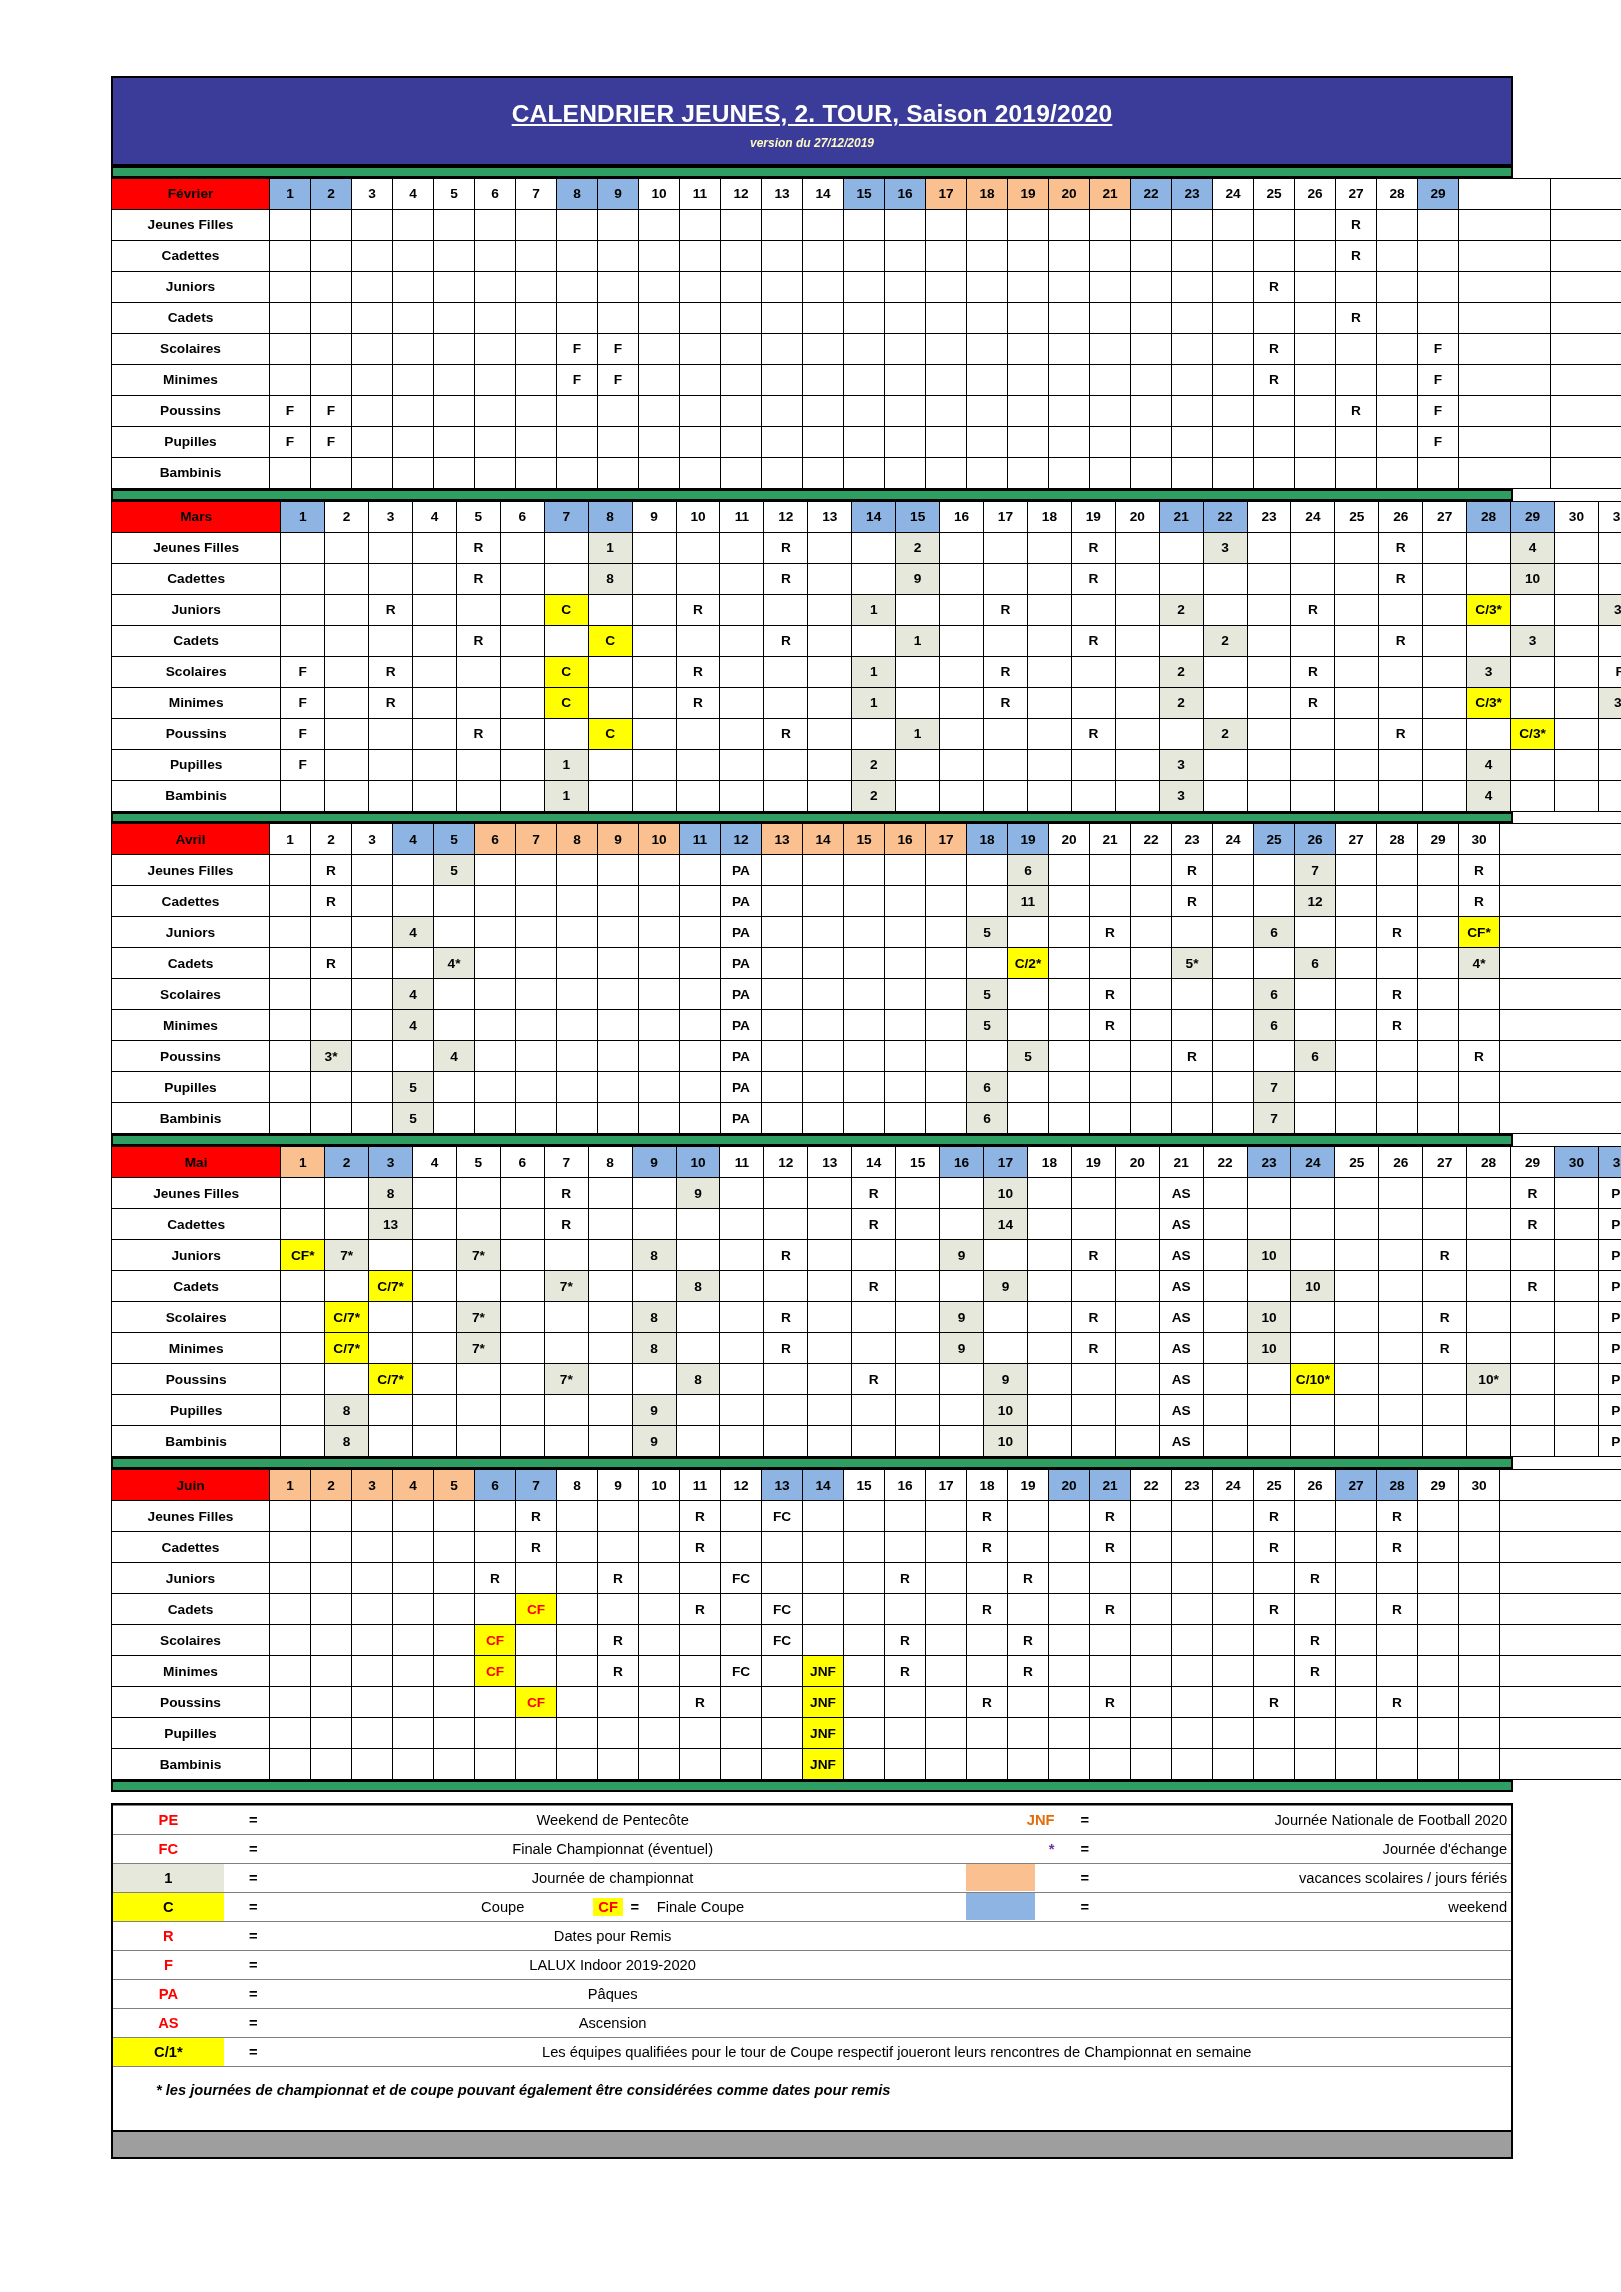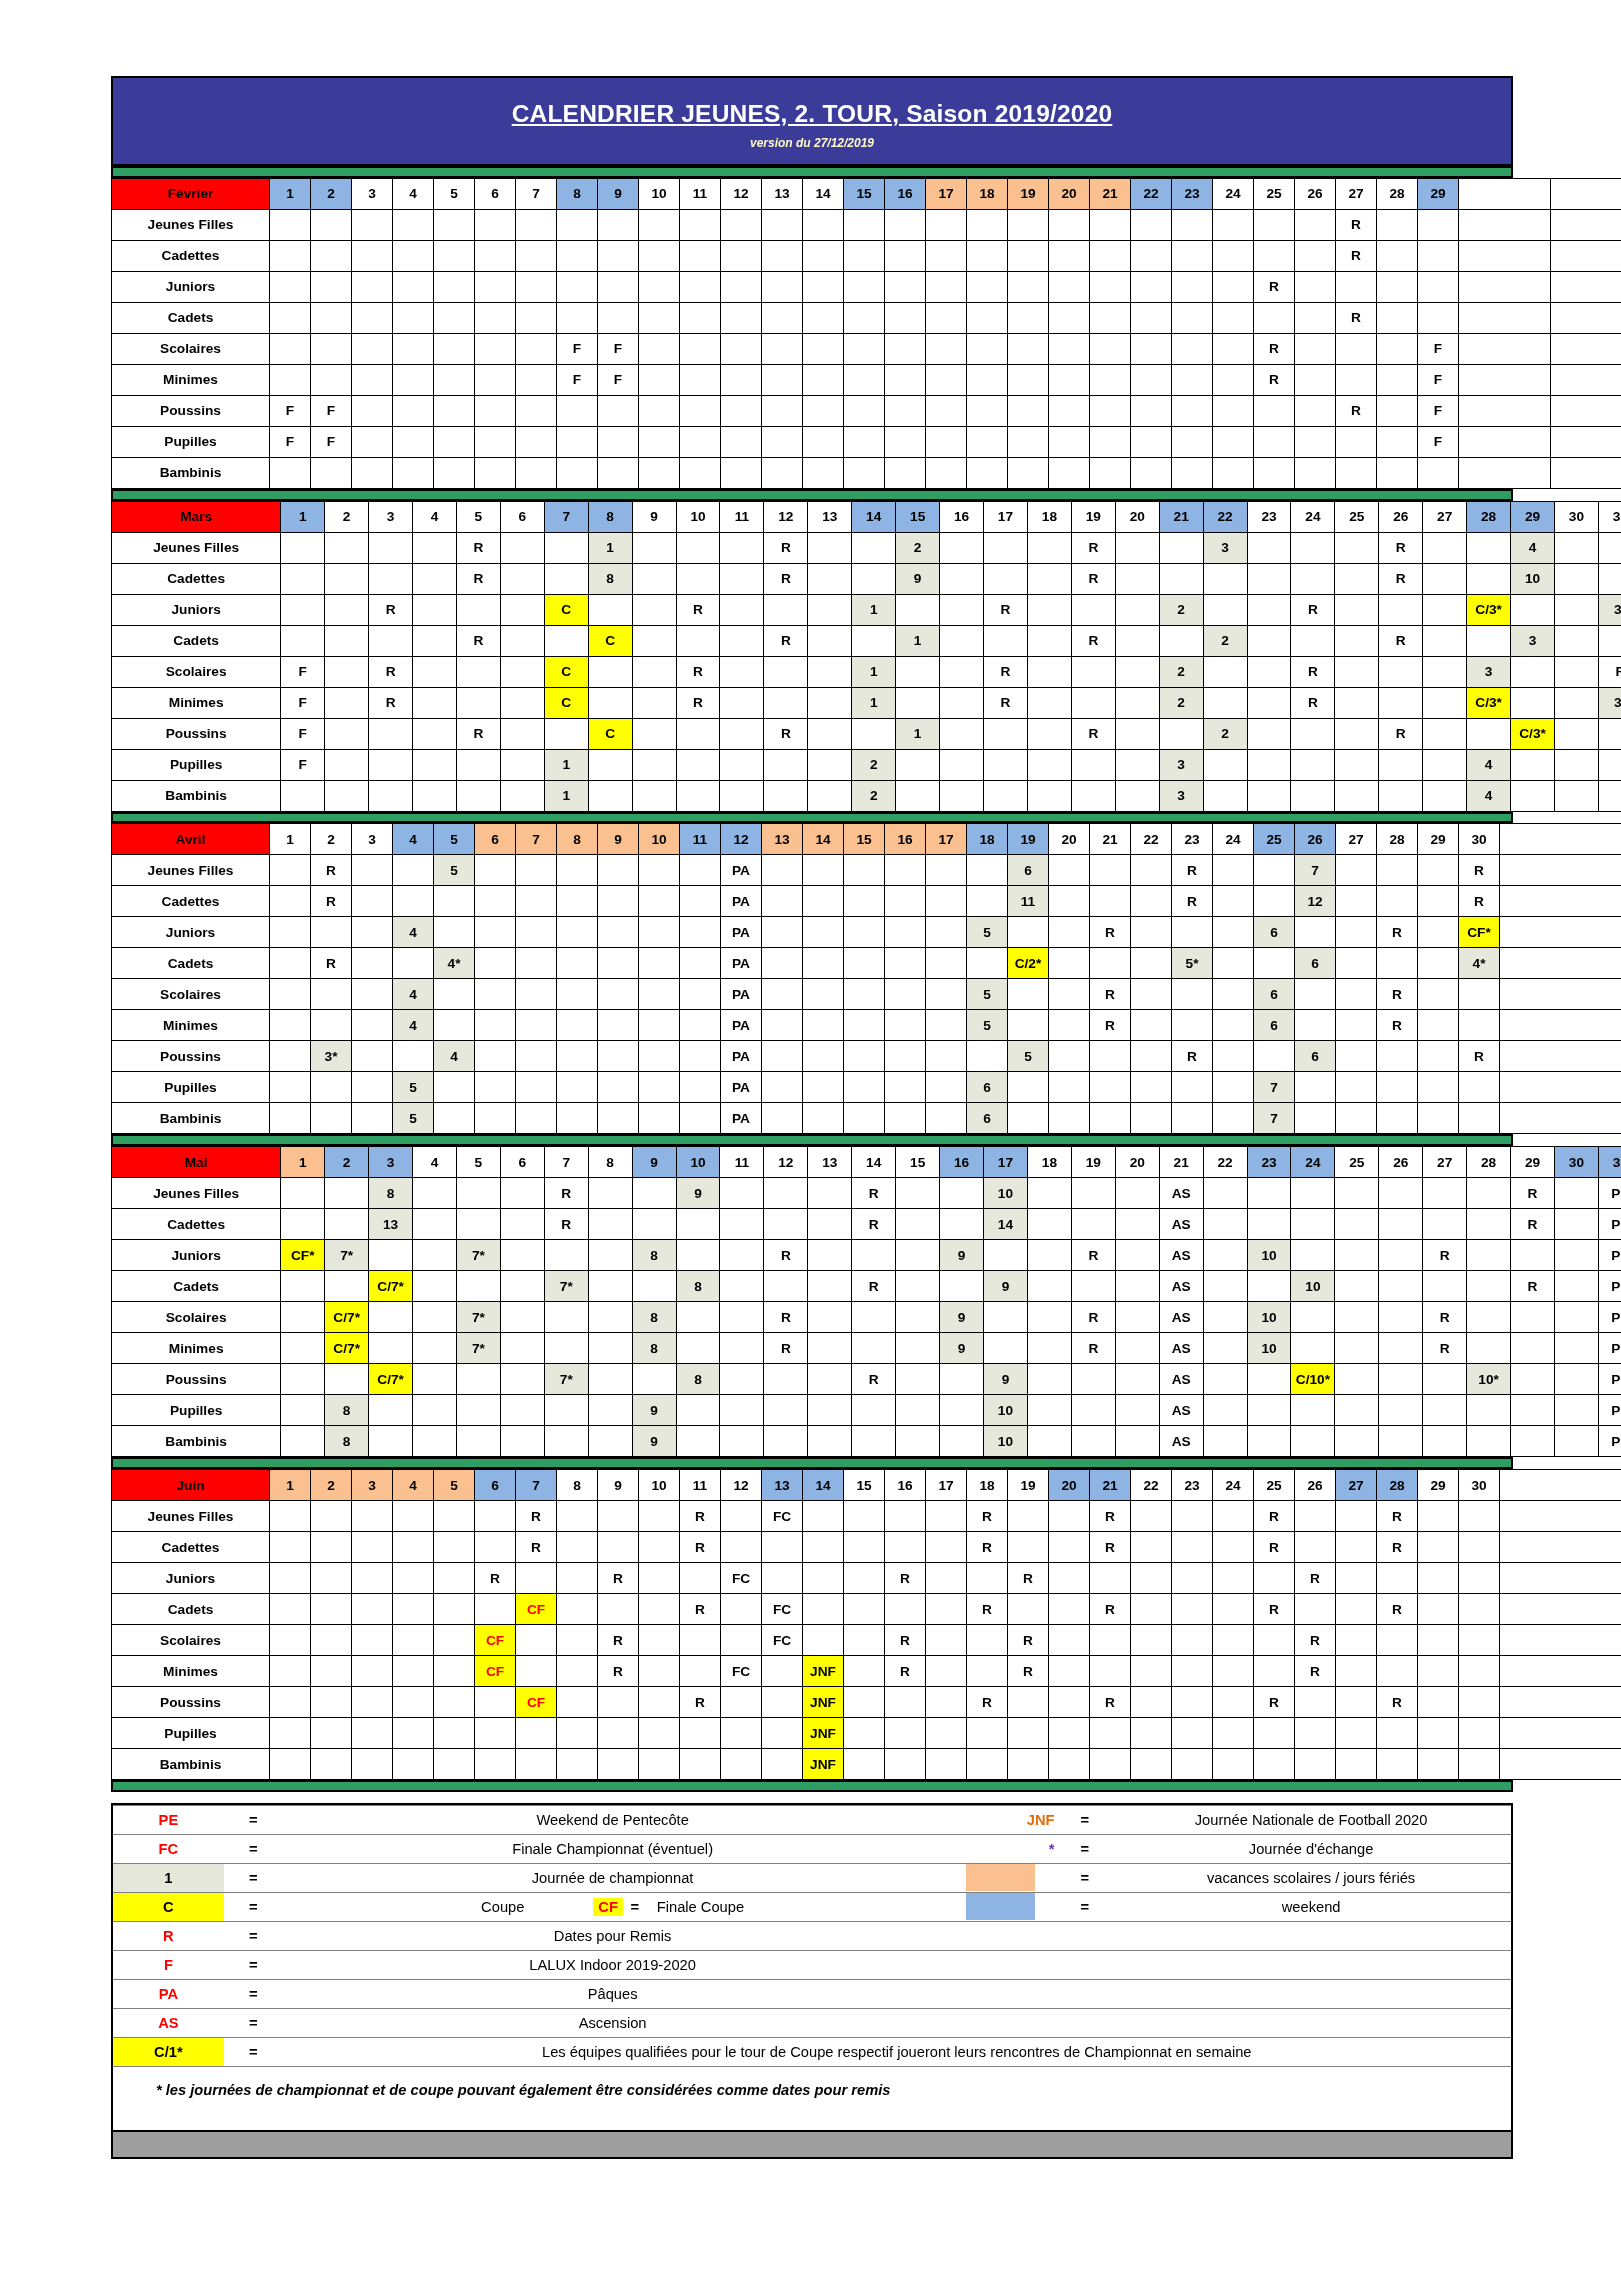--- a/index.html
+++ b/index.html
@@ -39,21 +39,21 @@
 
   
   .legend-wrap{border:2.9px solid #000;background:#ffffff;}
   table.legend{border-collapse:collapse;width:100%;table-layout:fixed;}
   table.legend td{border-top:1px solid #808080;border-bottom:1px solid #808080;height:28px;font-size:14.7px;padding:0 3.9px;vertical-align:middle;}
   td.lg-key{width:103px;text-align:center;font-weight:bold;color:#ff0000;}
   td.lg-eq{width:51px;text-align:center;font-weight:bold;color:#000;}
   td.lg-txt{text-align:center;color:#000;}
   td.lg-key2{width:108px;text-align:right;font-weight:bold;padding-right:7.8px;}
   td.lg-eq2{width:45px;text-align:center;font-weight:bold;color:#000;}
-  td.lg-txt2{width:392px;text-align:center;color:#000;}
+  td.lg-txt2{width:392px;text-align:right;color:#000;}
   .k-box-j{background:#e6e8dc;font-weight:bold;color:#000;}
   .k-box-c{background:#ffff00;font-weight:bold;color:#000;}
   .swatch{display:block;width:69px;height:26.5px;margin:0 auto;}
   .sw-vac{background:#fac090;}
   .sw-we{background:#8db4e2;}
   .note{font-size:14.7px;font-weight:bold;font-style:italic;padding:15.7px 5.9px 5.9px 5.9px;color:#000;margin-left:37px;}
   .footer-bar{height:25.5px;background:#9e9e9e;border:2.9px solid #000;border-top:none;}
   .gap{height:10.8px;}
   .cf-inline{background:#ffff00;color:#ff0000;font-weight:bold;padding:1px 4.9px;}
 </style>

